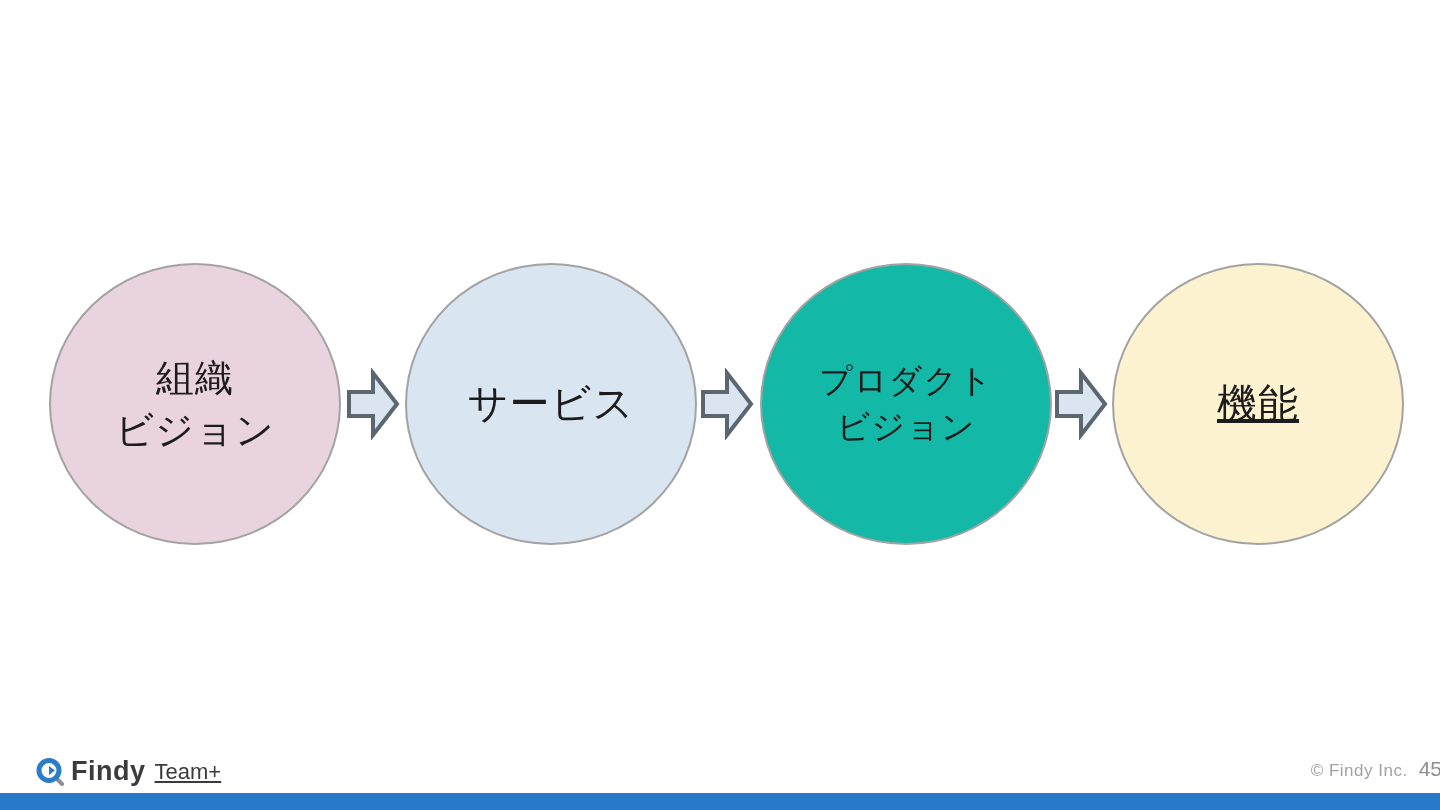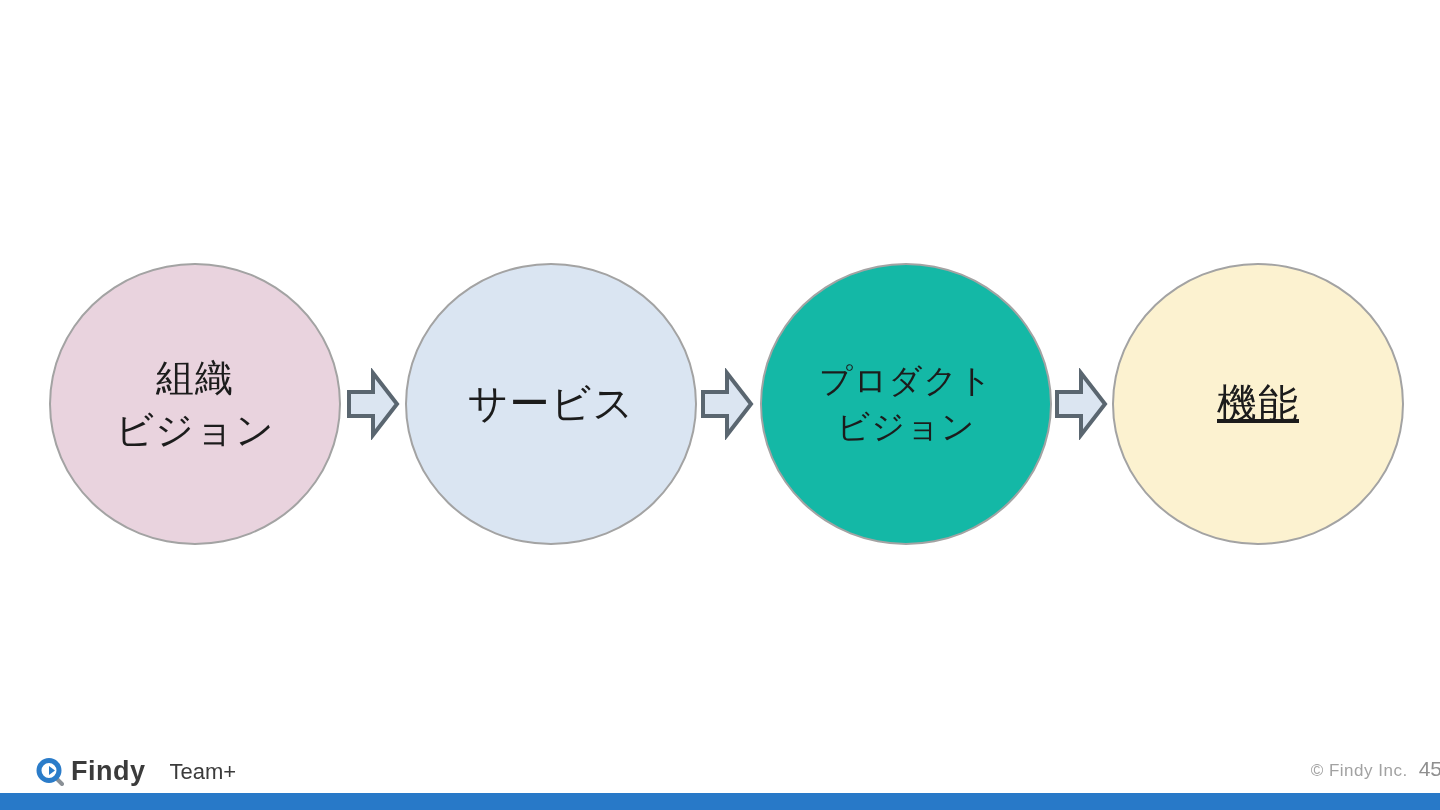--- a/index.html
+++ b/index.html
@@ -66,24 +66,25 @@
   }
   .logo-icon { width: 28px; height: 29px; }
   .brand {
     margin-left: 7px;
     font-size: 27px;
     font-weight: 700;
     color: #3b3b3b;
     letter-spacing: 0.5px;
   }
   .product {
-    margin-left: 24px;
+    margin-left: 9px;
     font-size: 22px;
     font-weight: 400;
     color: #3b3b3b;
+    text-decoration: underline;
   }
   .copyright {
     position: absolute;
     right: 14px;
     bottom: 12px;
     display: flex;
     align-items: baseline;
     gap: 11px;
     text-align: right;
   }

